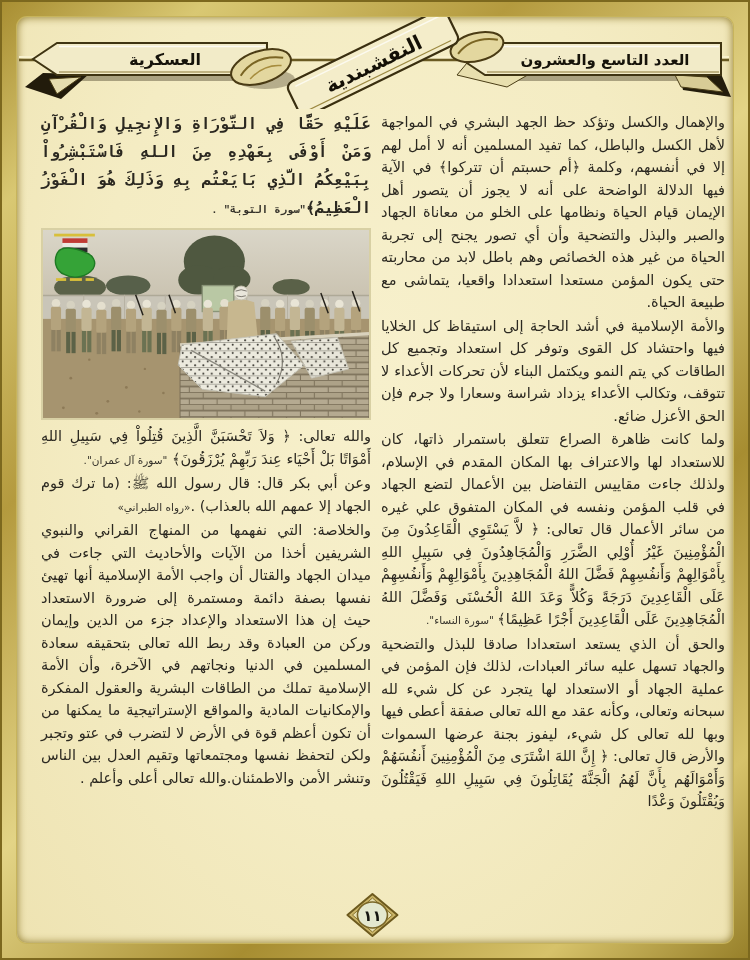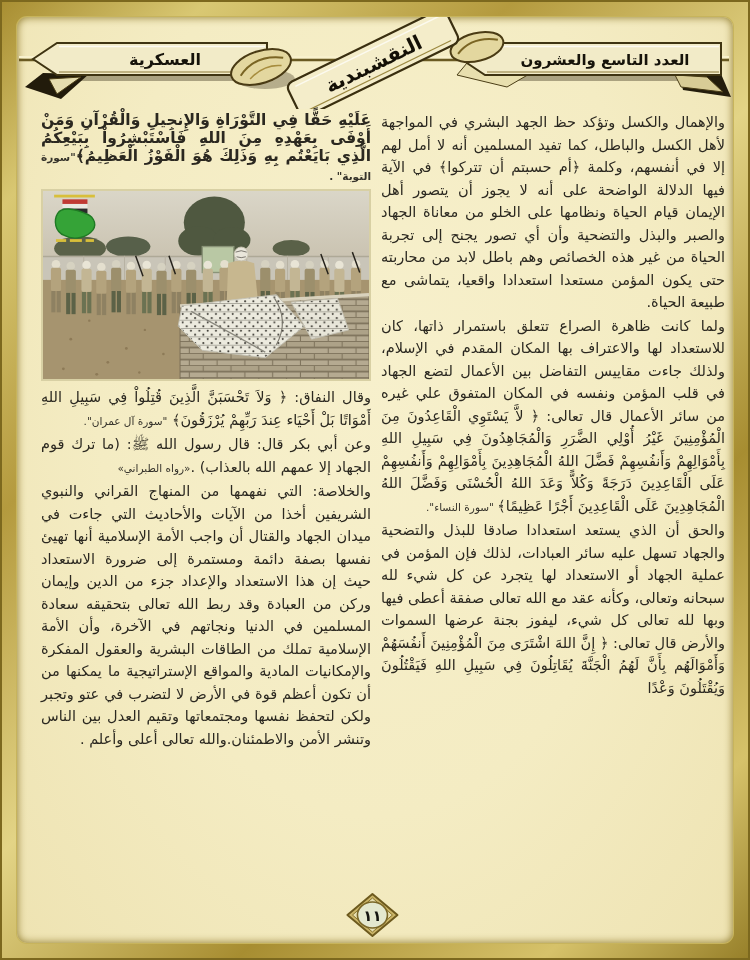--- a/index.html
+++ b/index.html
@@ -27,21 +27,21 @@
   .columns{
     display:flex;flex-direction:row;gap:10px;
     padding:2px 8px 0 8px;direction:rtl;
   }
   .col{color:#2b2820;font-size:14.5px;line-height:22.5px;text-align:justify;}
   .col-right{width:344px;flex:0 0 auto;}
   .col-left{flex:1 1 auto;min-width:0;}
   p.para{margin:0 0 1px 0;}
   .quran{font-weight:normal;}
   .src{font-size:10.5px;color:#35322a;}
-  .quran-top{font-weight:bold;font-size:15.5px;line-height:18px;}
+  .quran-top{font-weight:bold;font-size:15.5px;line-height:28px;font-family:Liberation Mono, monospace;}
   .photo-wrap{margin:4px 0 5px 0;border:2px solid #d8d0a4;background:#cfc9b8;}
   .photo-wrap svg{display:block;}
   .pagenum{
     position:absolute;left:50%;bottom:5px;transform:translateX(-54%);
     z-index:6;
   }
 </style>
 </head>
 <body>
 
@@ -87,20 +87,21 @@
         <line x1="-80" y1="-13" x2="80" y2="-13" stroke="#ffffff" stroke-opacity="0.7" stroke-width="1.5"></line>
         <line x1="-80" y1="14" x2="80" y2="14" stroke="#9b8840" stroke-width="1.2"></line>
         <text x="0" y="8" text-anchor="middle" font-size="20" font-weight="bold" fill="#141006">النقشبندية</text>
       </g>
     </svg>
 
     <div class="columns">
 
       <div class="col col-right">
         <p class="para">والإهمال والكسل وتؤكد حظ الجهد البشري في المواجهة لأهل الكسل والباطل، كما تفيد المسلمين أنه لا أمل لهم إلا في أنفسهم، وكلمة ﴿أم حسبتم أن تتركوا﴾ في الآية فيها الدلالة الواضحة على أنه لا يجوز أن يتصور أهل الإيمان قيام الحياة ونظامها على الخلو من معاناة الجهاد والصبر والبذل والتضحية وأن أي تصور يجنح إلى تجربة الحياة من غير هذه الخصائص وهم باطل لابد من محاربته حتى يكون المؤمن مستعدا استعدادا واقعيا، يتماشى مع طبيعة الحياة.</p>
+        <p class="para">والأمة الإسلامية في أشد الحاجة إلى استيقاظ كل الخلايا فيها واحتشاد كل القوى وتوفر كل استعداد وتجميع كل الطاقات كي يتم النمو ويكتمل البناء لأن تحركات الأعداء لا تتوقف، وتكالب الأعداء يزداد شراسة وسعارا ولا جرم فإن الحق الأعزل ضائع.</p>
         <p class="para"><span>ولما كانت ظاهرة الصراع تتعلق باستمرار ذاتها، كان للاستعداد لها والاعتراف بها المكان المقدم في الإسلام، ولذلك جاءت مقاييس التفاضل بين الأعمال لتضع الجهاد في قلب المؤمن ونفسه في المكان المتفوق علي غيره من سائر الأعمال قال تعالى: </span><span class="quran">﴿ لاَّ يَسْتَوِي الْقَاعِدُونَ مِنَ الْمُؤْمِنِينَ غَيْرُ أُوْلِي الضَّرَرِ وَالْمُجَاهِدُونَ فِي سَبِيلِ اللهِ بِأَمْوَالِهِمْ وَأَنفُسِهِمْ فَضَّلَ اللهُ الْمُجَاهِدِينَ بِأَمْوَالِهِمْ وَأَنفُسِهِمْ عَلَى الْقَاعِدِينَ دَرَجَةً وَكُلاًّ وَعَدَ اللهُ الْحُسْنَى وَفَضَّلَ اللهُ الْمُجَاهِدِينَ عَلَى الْقَاعِدِينَ أَجْرًا عَظِيمًا﴾</span><span class="src"> "سورة النساء".</span></p>
         <p class="para"><span>والحق أن الذي يستعد استعدادا صادقا للبذل والتضحية والجهاد تسهل عليه سائر العبادات، لذلك فإن المؤمن في عملية الجهاد أو الاستعداد لها يتجرد عن كل شيء لله سبحانه وتعالى، وكأنه عقد مع الله تعالى صفقة أعطى فيها وبها لله تعالى كل شيء، ليفوز بجنة عرضها السموات والأرض قال تعالى: </span><span class="quran">﴿ إِنَّ اللهَ اشْتَرَى مِنَ الْمُؤْمِنِينَ أَنفُسَهُمْ وَأَمْوَالَهُم بِأَنَّ لَهُمُ الْجَنَّةَ يُقَاتِلُونَ فِي سَبِيلِ اللهِ فَيَقْتُلُونَ وَيُقْتَلُونَ وَعْدًا</span></p>
       </div>
 
       <div class="col col-left">
         <p class="para quran-top"><span>عَلَيْهِ حَقًّا فِي التَّوْرَاةِ وَالإِنجِيلِ وَالْقُرْآنِ وَمَنْ أَوْفَى بِعَهْدِهِ مِنَ اللهِ فَاسْتَبْشِرُواْ بِبَيْعِكُمُ الَّذِي بَايَعْتُم بِهِ وَذَلِكَ هُوَ الْفَوْزُ الْعَظِيمُ﴾</span><span class="src">"سورة التوبة" .</span></p>
 
         <div class="photo-wrap">
           <svg viewBox="0 0 352 203" width="100%" preserveAspectRatio="none">
             <defs>
@@ -220,21 +221,21 @@
               <rect x="13" y="10" width="27" height="5" fill="#eae8e1"></rect>
               <rect x="13" y="15" width="27" height="5" fill="#2b2b2b"></rect>
               <path d="M8,20 C3,28 5,40 15,44 C26,50 40,46 46,38 C51,30 45,22 37,20 C26,15 12,13 8,20 Z" fill="#35a337" stroke="#1f7a24" stroke-width="1.5"></path>
               <rect x="6" y="48" width="11" height="3" fill="#d8bf3a"></rect>
               <rect x="21" y="48" width="13" height="3" fill="#d8bf3a"></rect>
               <rect x="38" y="48" width="9" height="3" fill="#d8bf3a"></rect>
             </g>
           </svg>
         </div>
 
-        <p class="para"><span>وقال النفاق: </span><span class="quran">﴿ وَلاَ تَحْسَبَنَّ الَّذِينَ قُتِلُواْ فِي سَبِيلِ اللهِ أَمْوَاتًا بَلْ أَحْيَاء عِندَ رَبِّهِمْ يُرْزَقُونَ﴾ </span><span class="src">"سورة آل عمران".</span></p>
+        <p class="para"><span>والله تعالى: </span><span class="quran">﴿ وَلاَ تَحْسَبَنَّ الَّذِينَ قُتِلُواْ فِي سَبِيلِ اللهِ أَمْوَاتًا بَلْ أَحْيَاء عِندَ رَبِّهِمْ يُرْزَقُونَ﴾ </span><span class="src">"سورة آل عمران".</span></p>
         <p class="para"><span>وعن أبي بكر قال: قال رسول الله ﷺ: (ما ترك قوم الجهاد إلا عمهم الله بالعذاب) .</span><span class="src">«رواه الطبراني»</span></p>
         <p class="para">والخلاصة: التي نفهمها من المنهاج القراني والنبوي الشريفين أخذا من الآيات والأحاديث التي جاءت في ميدان الجهاد والقتال أن واجب الأمة الإسلامية أنها تهيئ نفسها بصفة دائمة ومستمرة إلى ضرورة الاستعداد حيث إن هذا الاستعداد والإعداد جزء من الدين وإيمان وركن من العبادة وقد ربط الله تعالى بتحقيقه سعادة المسلمين في الدنيا ونجاتهم في الآخرة، وأن الأمة الإسلامية تملك من الطاقات البشرية والعقول المفكرة والإمكانيات المادية والمواقع الإستراتيجية ما يمكنها من أن تكون أعظم قوة في الأرض لا لتضرب في عتو وتجبر ولكن لتحفظ نفسها ومجتمعاتها وتقيم العدل بين الناس وتنشر الأمن والاطمئنان.والله تعالى أعلى وأعلم .</p>
       </div>
     </div>
 
     <svg class="pagenum" width="64" height="46" viewBox="0 0 64 46">
       <polygon points="32,2 57,23 32,44 7,23" fill="#cbb568" stroke="#6d5a1e" stroke-width="2" stroke-linejoin="round"></polygon>
       <polygon points="32,6 52,23 32,40 12,23" fill="#e7dfb2" stroke="#8a762e" stroke-width="1"></polygon>
       <ellipse cx="32" cy="23" rx="15" ry="13" fill="#e4e8cf" stroke="#7a6728" stroke-width="1.6"></ellipse>
       <text x="32" y="29" text-anchor="middle" font-size="15" font-weight="bold" fill="#141410">١١</text>

